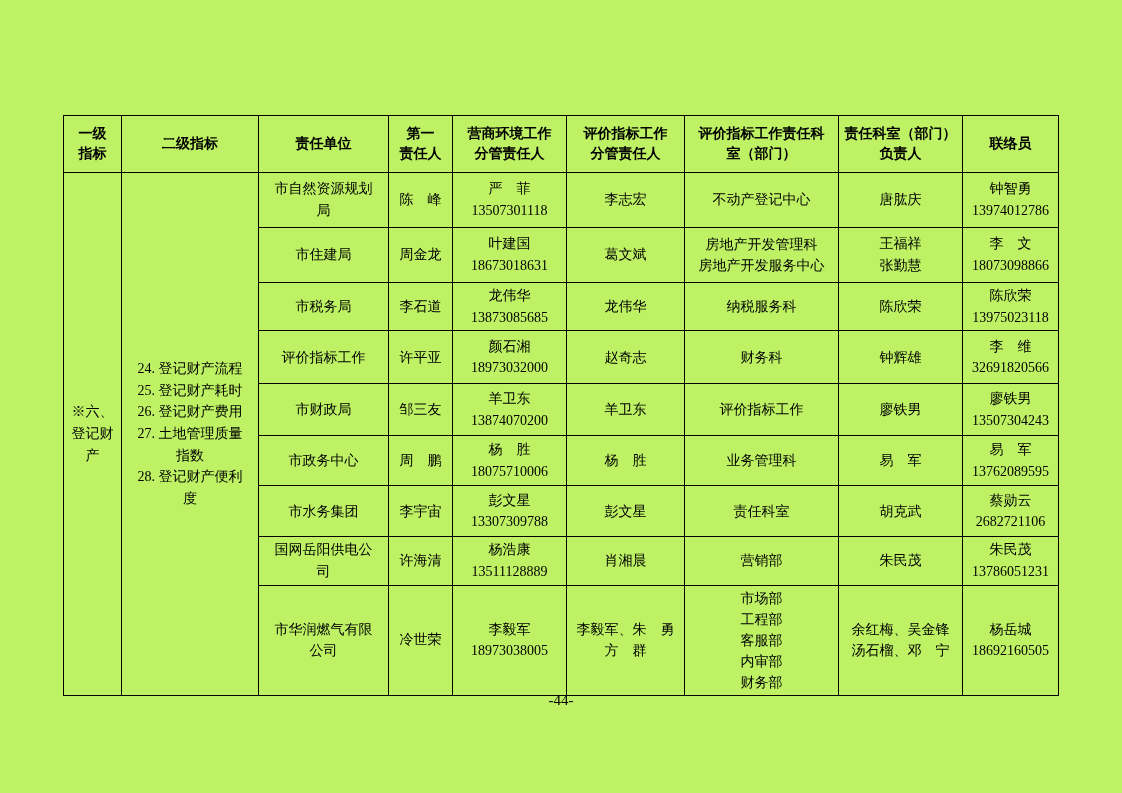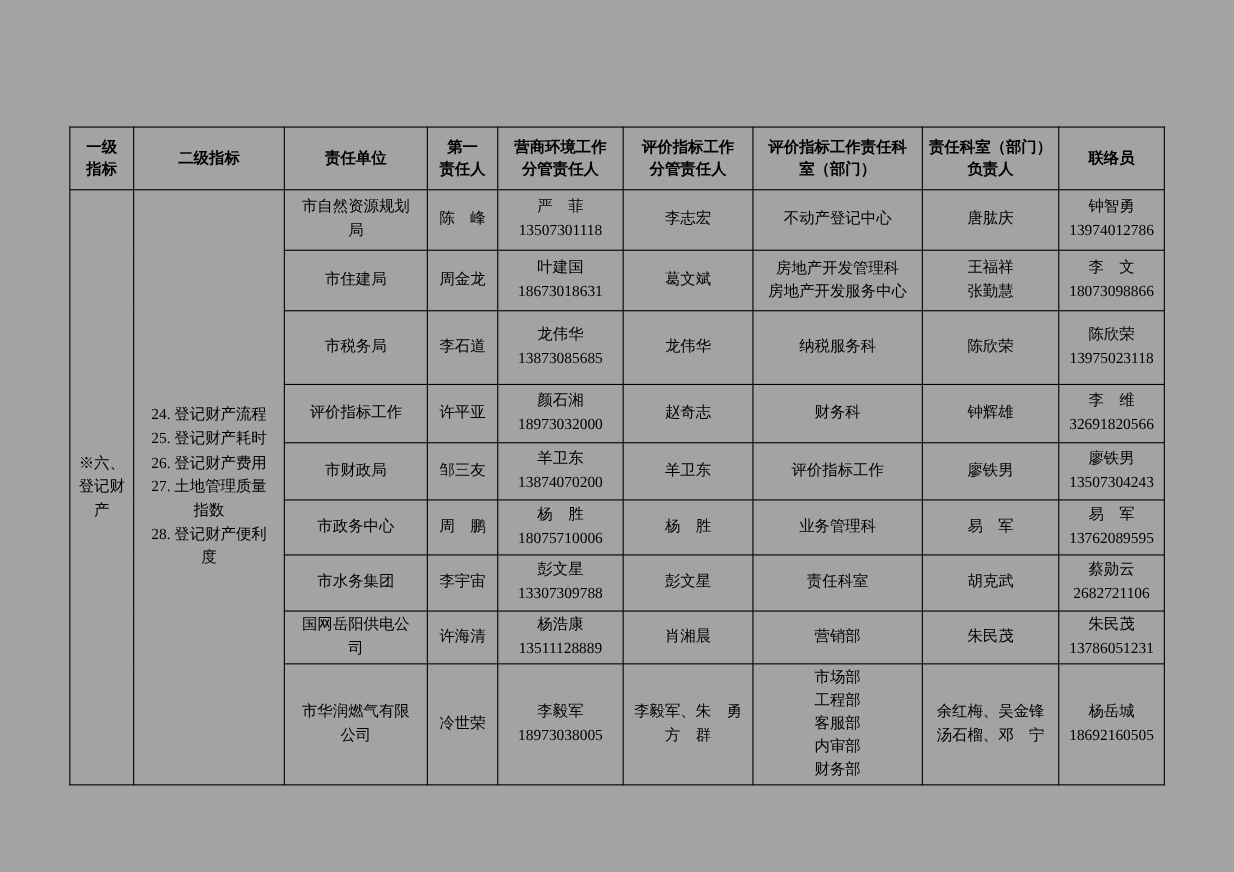--- a/index.html
+++ b/index.html
@@ -10,21 +10,21 @@
   body {
     width: 1122px;
     height: 793px;
     position: relative;
     font-family: "Liberation Serif", "DejaVu Serif", serif;
     color: #000;
   }
   .page {
     position: absolute;
     inset: 0;
-    background: #a3a3a3;
+    background: #bef264;
   }
   table.resp-table {
     position: absolute;
     left: 63px;
     top: 115px;
     width: 995px;
     border-collapse: collapse;
     table-layout: fixed;
   }
   table.resp-table th,
@@ -40,21 +40,21 @@
   }
   table.resp-table th {
     font-family: "Liberation Sans", "DejaVu Sans", sans-serif;
     font-weight: bold;
     font-size: 14px;
     line-height: 1.4;
   }
   thead tr { height: 57px; }
   tbody tr:nth-child(1) { height: 55px; }
   tbody tr:nth-child(2) { height: 55px; }
-  tbody tr:nth-child(3) { height: 67px; }
+  tbody tr:nth-child(3) { height: 48px; }
   tbody tr:nth-child(4) { height: 53px; }
   tbody tr:nth-child(5) { height: 52px; }
   tbody tr:nth-child(6) { height: 50px; }
   tbody tr:nth-child(7) { height: 51px; }
   tbody tr:nth-child(8) { height: 45px; }
   tbody tr:nth-child(9) { height: 97px; }
   td.level1-cell {
     text-align: left;
     padding-left: 6px;
     line-height: 1.7;
@@ -228,13 +228,14 @@
 客服部
 内审部
 财务部</td>
           <td>余红梅、吴金锋
 汤石榴、邓　宁</td>
           <td>杨岳城
 18692160505</td>
         </tr>
       </tbody>
   </table>
+  <div class="page-number">-44-</div>
 </div>
 
 </body></html>

